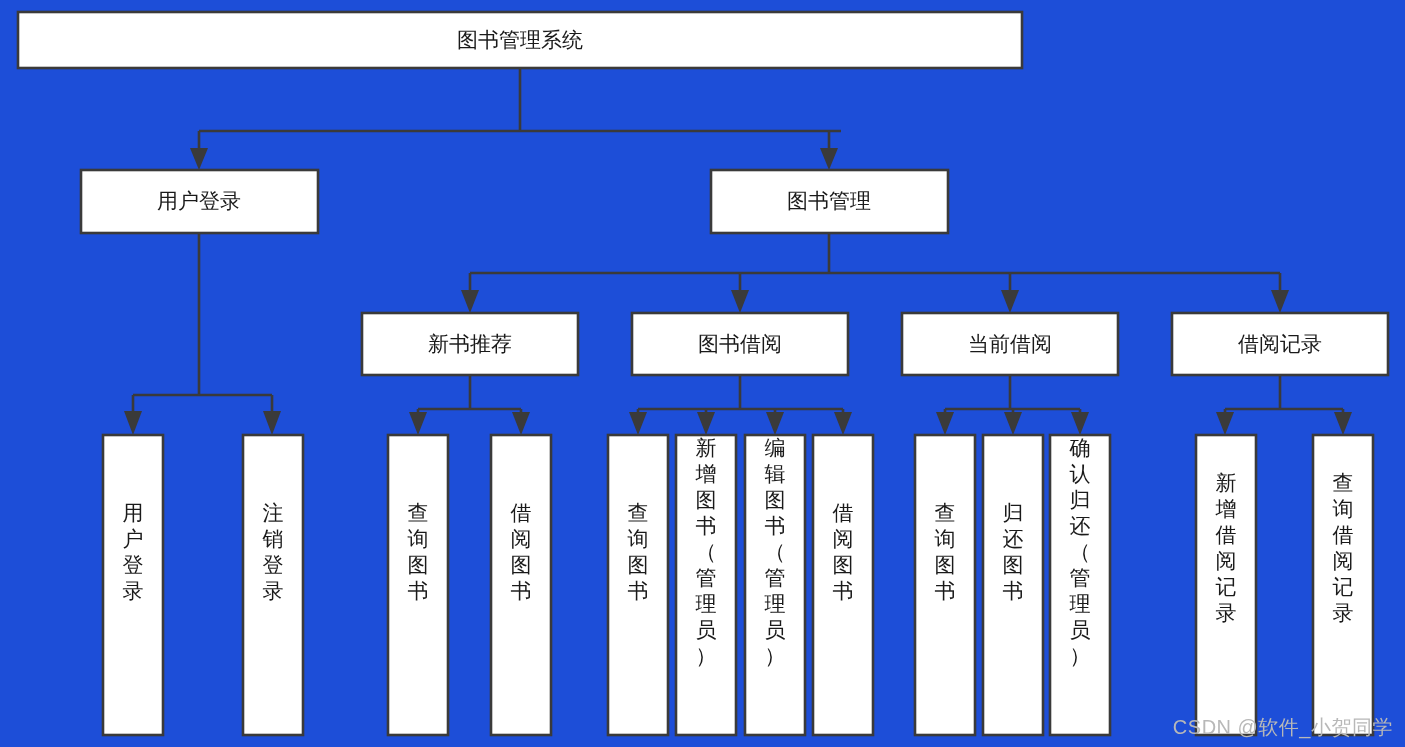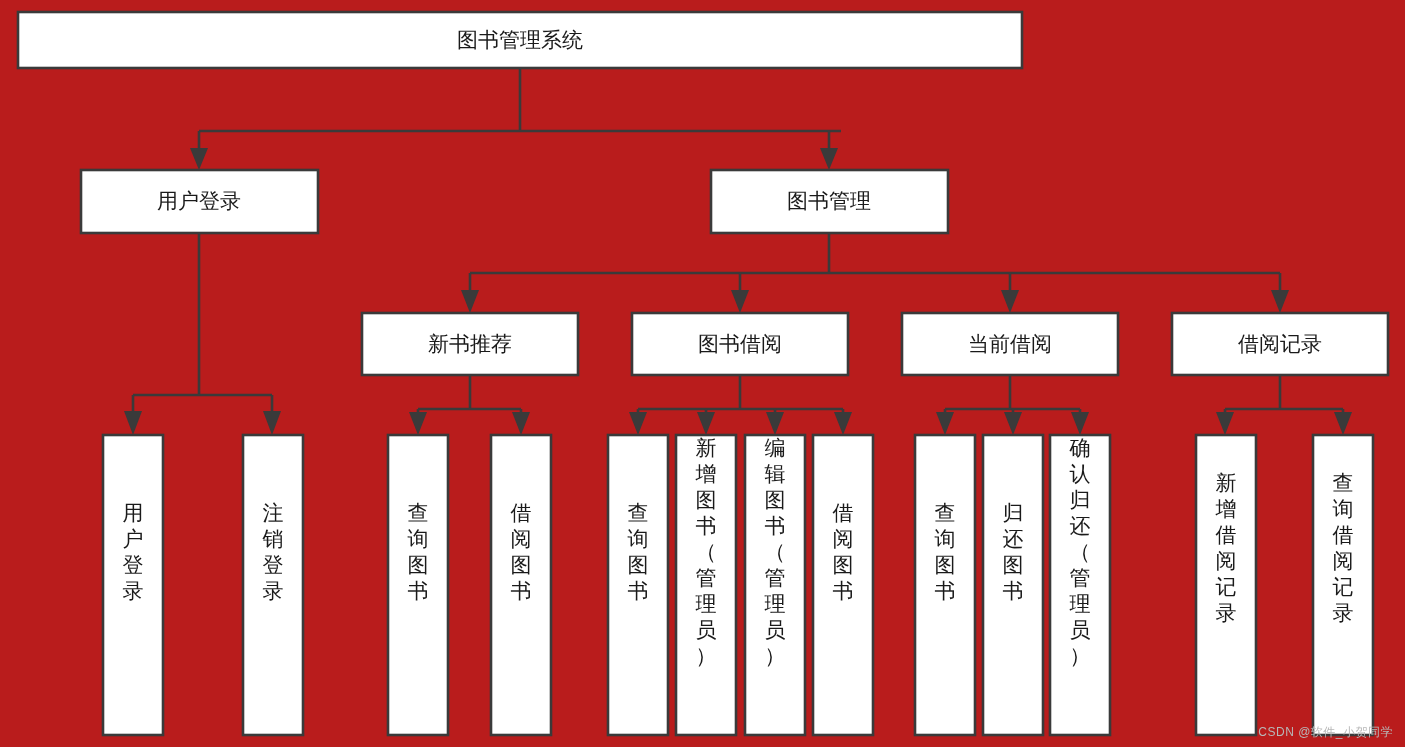--- a/index.html
+++ b/index.html
@@ -11,21 +11,21 @@
   body {
     width: 1405px;
     height: 747px;
     font-family: "Liberation Sans", "DejaVu Sans", sans-serif;
     overflow: hidden;
   }
   #diagram-root {
     position: relative;
     width: 1405px;
     height: 747px;
-    background: #b91c1c;
+    background: #1d4ed8;
   }
   svg#diagram-canvas {
     position: absolute;
     top: 0;
     left: 0;
     width: 1405px;
     height: 747px;
     display: block;
   }
   .node-box {
@@ -54,21 +54,21 @@
     fill: #1a1a1a;
     font-family: "Liberation Sans", "DejaVu Sans", sans-serif;
     font-size: 21px;
     text-anchor: middle;
   }
   .watermark-text {
     position: absolute;
     right: 12px;
     bottom: 6px;
     font-family: "Liberation Sans", "DejaVu Sans", sans-serif;
-    font-size: 12px;
+    font-size: 20px;
     color: #b8b8b8;
     white-space: nowrap;
     letter-spacing: 0.5px;
     user-select: none;
   }
 </style>
 </head>
 <body>
 
 <div id="diagram-root">

